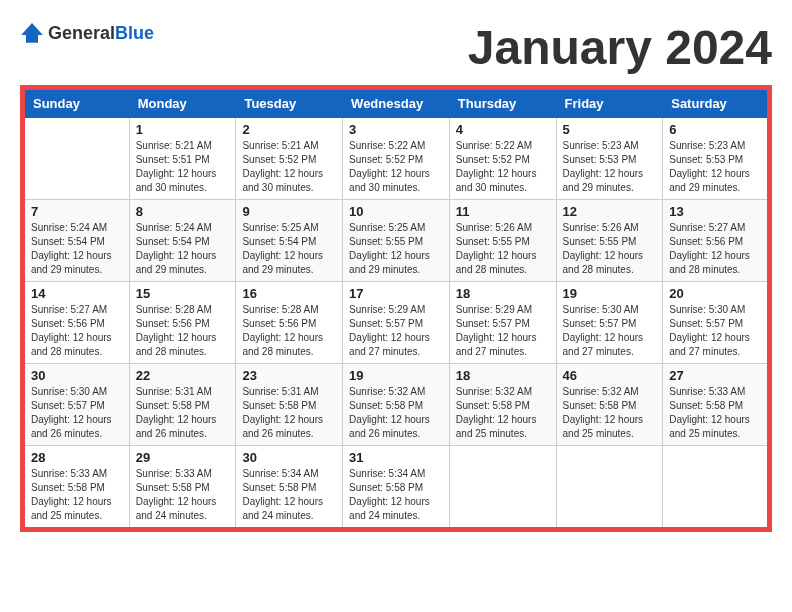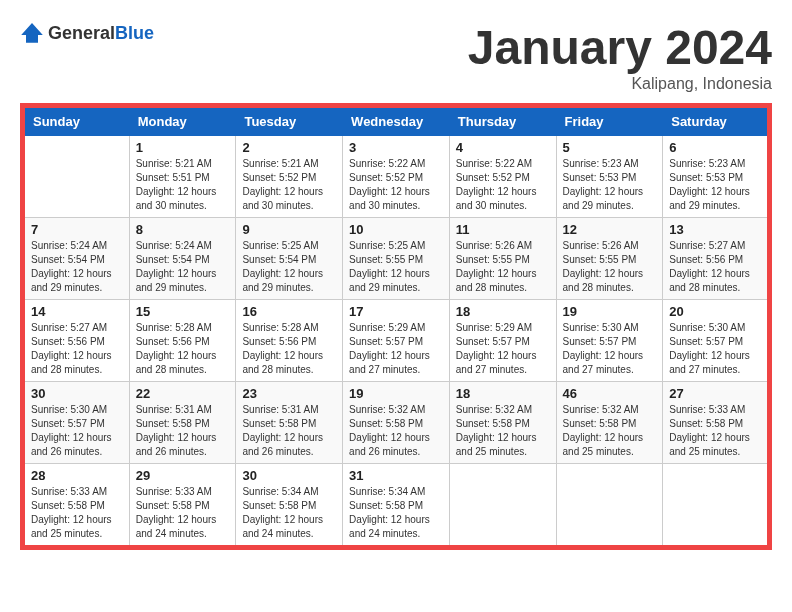--- a/index.html
+++ b/index.html
@@ -103,21 +103,20 @@
   <div class="logo">
     <svg class="logo-icon" viewBox="0 0 40 40" width="40" height="40">
       <polygon points="20,5 38,25 30,25 30,38 10,38 10,25 2,25" fill="#1565c0"></polygon>
     </svg>
     <div>
       <span class="logo-text-general">General</span><span class="logo-text-blue">Blue</span>
     </div>
   </div>
   <div class="title-block">
     <div class="month-title">January 2024</div>
-    <div class="location-title">Kalipang, Indonesia</div>
   </div>
 </div>
 
 <table class="calendar">
   <thead>
     <tr>
     <th>Sunday</th>
         <th>Monday</th>
         <th>Tuesday</th>
         <th>Wednesday</th>

